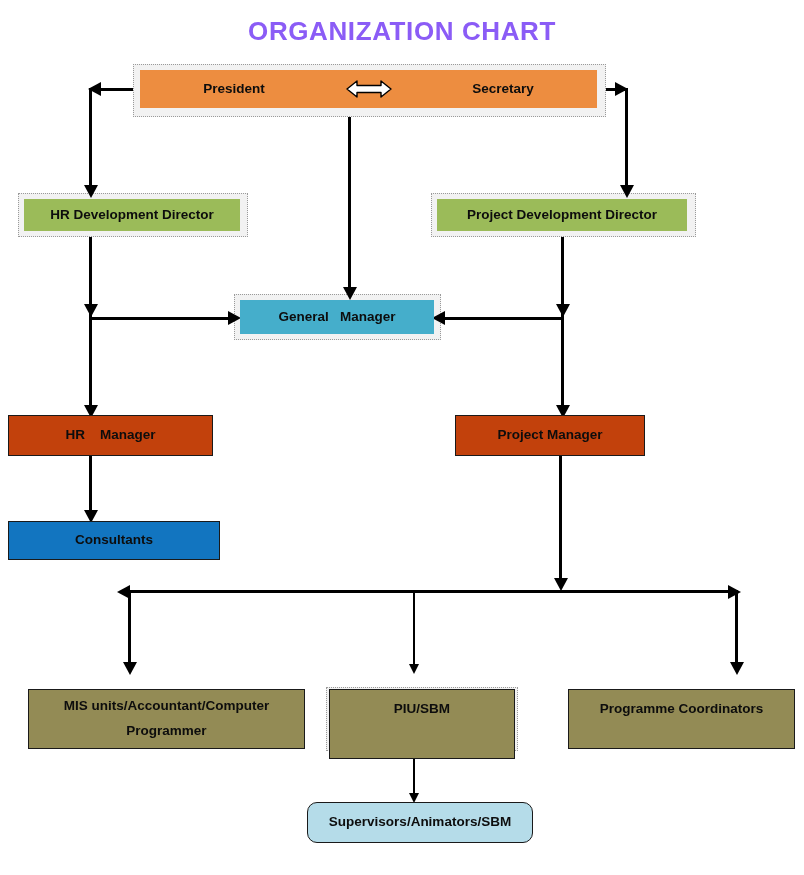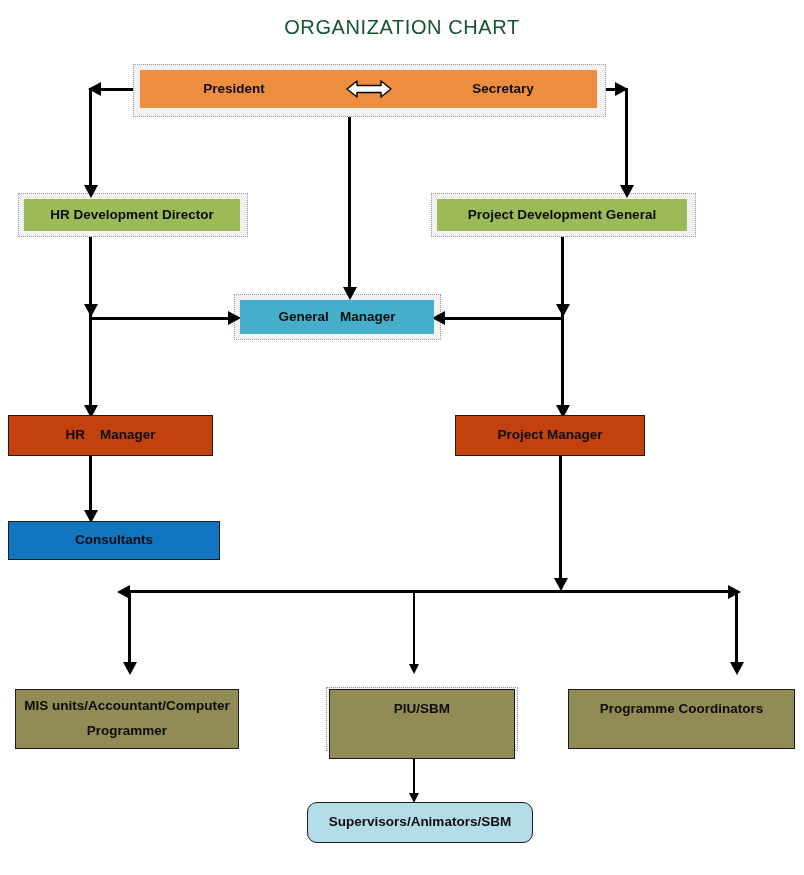--- a/index.html
+++ b/index.html
@@ -18,24 +18,24 @@
     overflow: hidden;
   }
 
   
   .chart-title {
     position: absolute;
     left: 0;
     top: 16px;
     width: 804px;
     text-align: center;
-    font-size: 20px;
-    font-weight: normal;
+    font-size: 26px;
+    font-weight: bold;
     letter-spacing: 0.6px;
-    color: #14532d;
+    color: #8b5cf6;
   }
 
   
   .node {
     position: absolute;
     box-sizing: border-box;
     display: flex;
     align-items: center;
     justify-content: center;
     text-align: center;
@@ -139,21 +139,21 @@
     </span>
   </div>
 
   <div class="sel-outline" style="left:18px; top:193px; width:230px; height:44px;"></div>
   <div class="node c-green" style="left:24px; top:199px; width:216px; height:32px;">
     <span class="label">HR Development Director</span>
   </div>
 
   <div class="sel-outline" style="left:431px; top:193px; width:265px; height:44px;"></div>
   <div class="node c-green" style="left:437px; top:199px; width:250px; height:32px;">
-    <span class="label">Project Development General</span>
+    <span class="label">Project Development Director</span>
   </div>
 
   <div class="ln ln-v" style="left:89px; top:231px; height:97px;"></div>
   <div class="arrow ar-down" style="left:83.5px; top:304px;"></div>
   <div class="ln ln-h" style="left:89px; top:317px; width:148px;"></div>
   <div class="arrow ar-right" style="left:228px; top:311px;"></div>
   <div class="ln ln-v" style="left:89px; top:317px; height:96px;"></div>
   <div class="arrow ar-down" style="left:83.5px; top:405px;"></div>
 
   <div class="ln ln-v" style="left:561px; top:231px; height:97px;"></div>
@@ -192,21 +192,21 @@
 
   <div class="ln ln-v" style="left:128px; top:590px; height:80px;"></div>
   <div class="arrow ar-down" style="left:122.5px; top:662px;"></div>
 
   <div class="ln ln-v ln-thin" style="left:413px; top:590px; height:80px; width:2px;"></div>
   <div class="arrow ar-down-sm" style="left:409px; top:664px;"></div>
 
   <div class="ln ln-v" style="left:735px; top:590px; height:80px;"></div>
   <div class="arrow ar-down" style="left:729.5px; top:662px;"></div>
 
-  <div class="node c-olive" style="left:15px; top:689px; width:224px; height:60px;">
+  <div class="node c-olive" style="left:28px; top:689px; width:277px; height:60px;">
     <span class="label" style="line-height:1.85;">MIS units/Accountant/Computer Programmer</span>
   </div>
 
   <div class="sel-outline" style="left:326px; top:687px; width:192px; height:64px;"></div>
   <div class="node c-olive top-align" style="left:329px; top:689px; width:186px; height:70px;">
     <span class="label">PIU/SBM</span>
   </div>
 
   <div class="node c-olive top-align" style="left:568px; top:689px; width:227px; height:60px;">
     <span class="label">Programme Coordinators</span>

